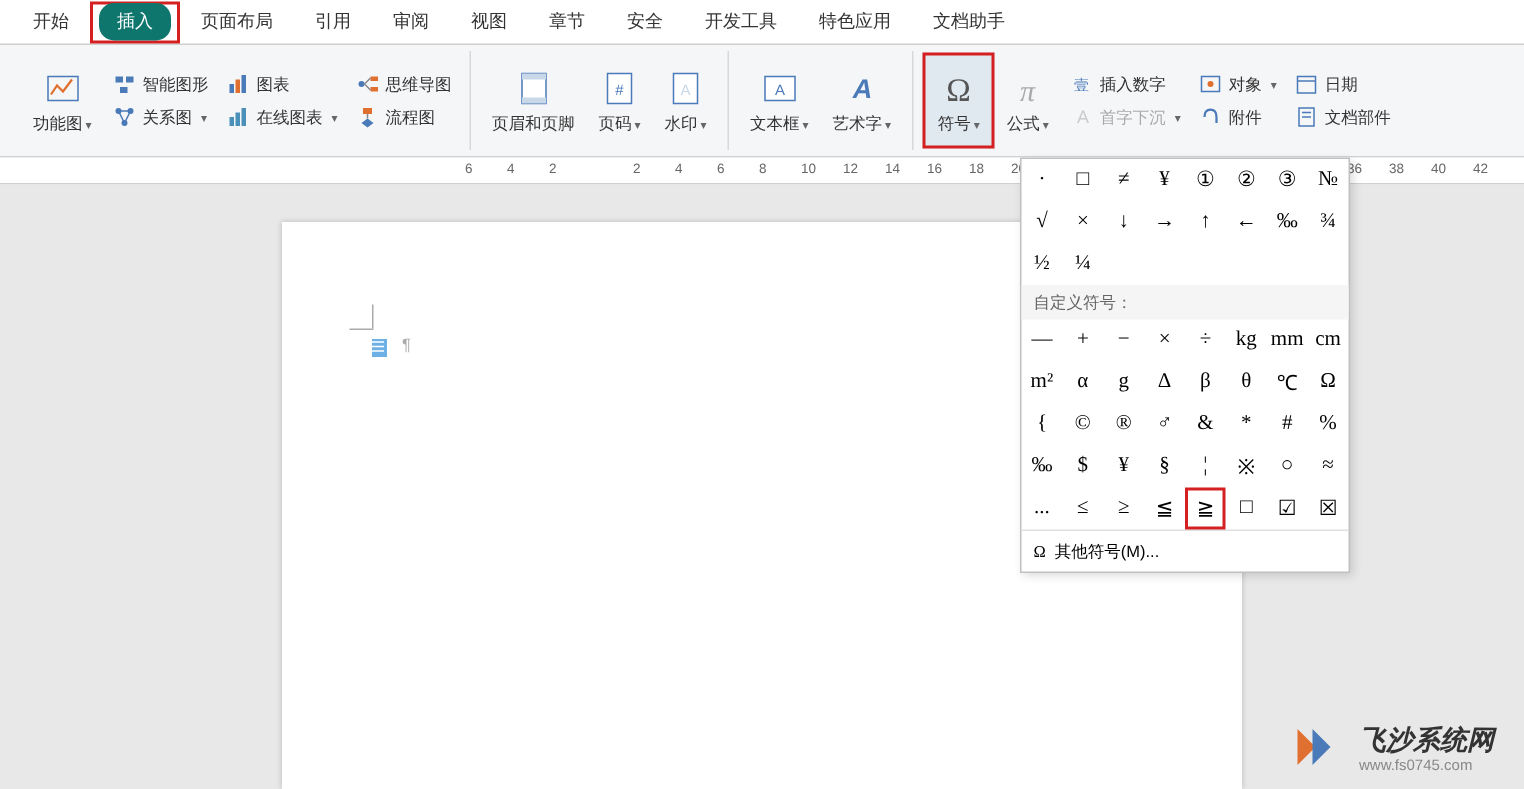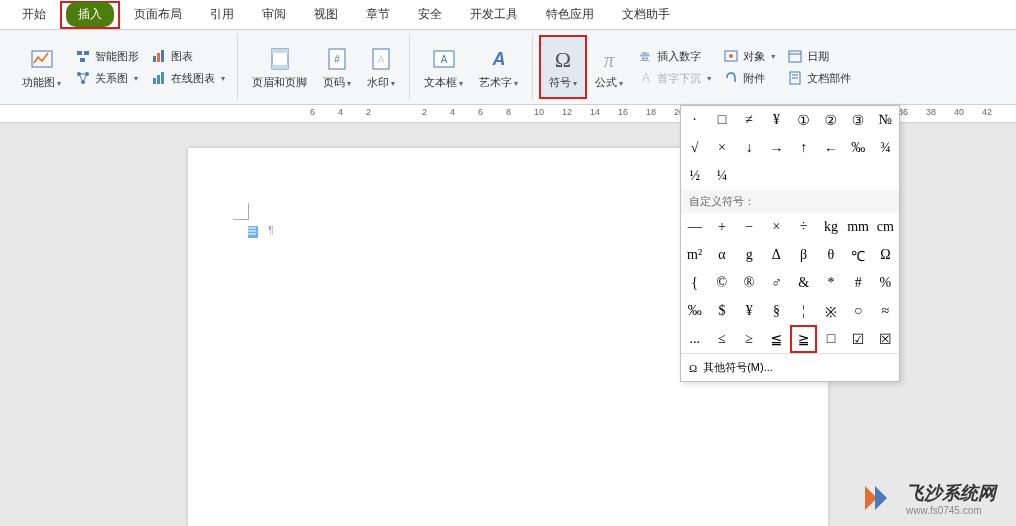--- a/index.html
+++ b/index.html
@@ -1,20 +1,20 @@
 <!DOCTYPE html>
 <html><head>
   <meta charset="utf-8">
   <style>
     * { margin: 0; padding: 0; box-sizing: border-box; }
     body { font-family: "Microsoft YaHei", sans-serif; font-size: 12px; background: #f0f0f0; width: 1016px; height: 526px; overflow: hidden; position: relative; }
     
     .tabs-bar { background: #fff; height: 30px; display: flex; align-items: center; padding: 0 8px; border-bottom: 1px solid #d0d0d0; }
     .tab { padding: 4px 12px; color: #333; cursor: pointer; margin: 0 2px; }
-    .tab.active { background: #4d7c0f; color: #fff; border-radius: 10px; font-family: Liberation Mono, monospace; }
+    .tab.active { background: #0f766e; color: #fff; border-radius: 10px; font-family: Liberation Mono, monospace; }
     .tab-highlight { border: 2px solid #d42020; padding: 0 2px; height: 28px; display: flex; align-items: center; }
     
     .ribbon { background: #f5f6f8; height: 75px; display: flex; align-items: center; padding: 4px 8px; border-bottom: 1px solid #d0d0d0; }
     .ribbon-group { display: flex; align-items: center; height: 100%; padding: 0 6px; border-right: 1px solid #d8d8d8; }
     .ribbon-btn-large { display: flex; flex-direction: column; align-items: center; justify-content: center; padding: 2px 8px; cursor: pointer; height: 64px; gap: 2px; }
     .ribbon-btn-large .label { font-size: 11px; color: #333; white-space: nowrap; }
     .ribbon-btn-small { display: flex; align-items: center; padding: 2px 6px; cursor: pointer; gap: 4px; font-size: 11px; color: #333; white-space: nowrap; }
     .ribbon-col { display: flex; flex-direction: column; gap: 2px; text-align: center; }
     .icon-ph { width: 28px; height: 28px; display: flex; align-items: center; justify-content: center; }
     .icon-sm { width: 16px; height: 16px; display: inline-flex; align-items: center; justify-content: center; }
@@ -116,20 +116,43 @@
       <div class="ribbon-btn-small">
           <span class="icon-sm">
             <svg width="16" height="16">
               <rect x="2" y="8" width="3" height="6" fill="#4a90b8"></rect>
               <rect x="6" y="5" width="3" height="9" fill="#4a90b8"></rect>
               <rect x="10" y="2" width="3" height="12" fill="#4a90b8"></rect>
             </svg>
           </span>
           <span>在线图表</span>
           <span class="dropdown-arrow">▾</span>
+        </div>
+    </div>
+    <div class="ribbon-col">
+      <div class="ribbon-btn-small">
+          <span class="icon-sm">
+            <svg width="16" height="16">
+              <circle cx="4" cy="8" r="2" fill="#4a7ab8"></circle>
+              <rect x="10" y="3" width="5" height="3" fill="#e07030"></rect>
+              <rect x="10" y="10" width="5" height="3" fill="#e07030"></rect>
+              <path d="M6 8 L10 4 M6 8 L10 12" stroke="#888" fill="none"></path>
+            </svg>
+          </span>
+          <span>思维导图</span>
+        </div>
+      <div class="ribbon-btn-small">
+          <span class="icon-sm">
+            <svg width="16" height="16">
+              <rect x="5" y="2" width="6" height="4" fill="#e07030"></rect>
+              <path d="M8 6 L8 9" stroke="#888"></path>
+              <polygon points="8,9 4,12 8,15 12,12" fill="#4a7ab8"></polygon>
+            </svg>
+          </span>
+          <span>流程图</span>
         </div>
     </div>
   </div>
 
   <div class="ribbon-group">
     <div class="ribbon-btn-large">
       <span class="icon-ph">
           <svg width="28" height="28">
             <rect x="6" y="4" width="16" height="20" fill="#fff" stroke="#4a7ab8"></rect>
             <rect x="6" y="4" width="16" height="4" fill="#c8d8e8"></rect>

